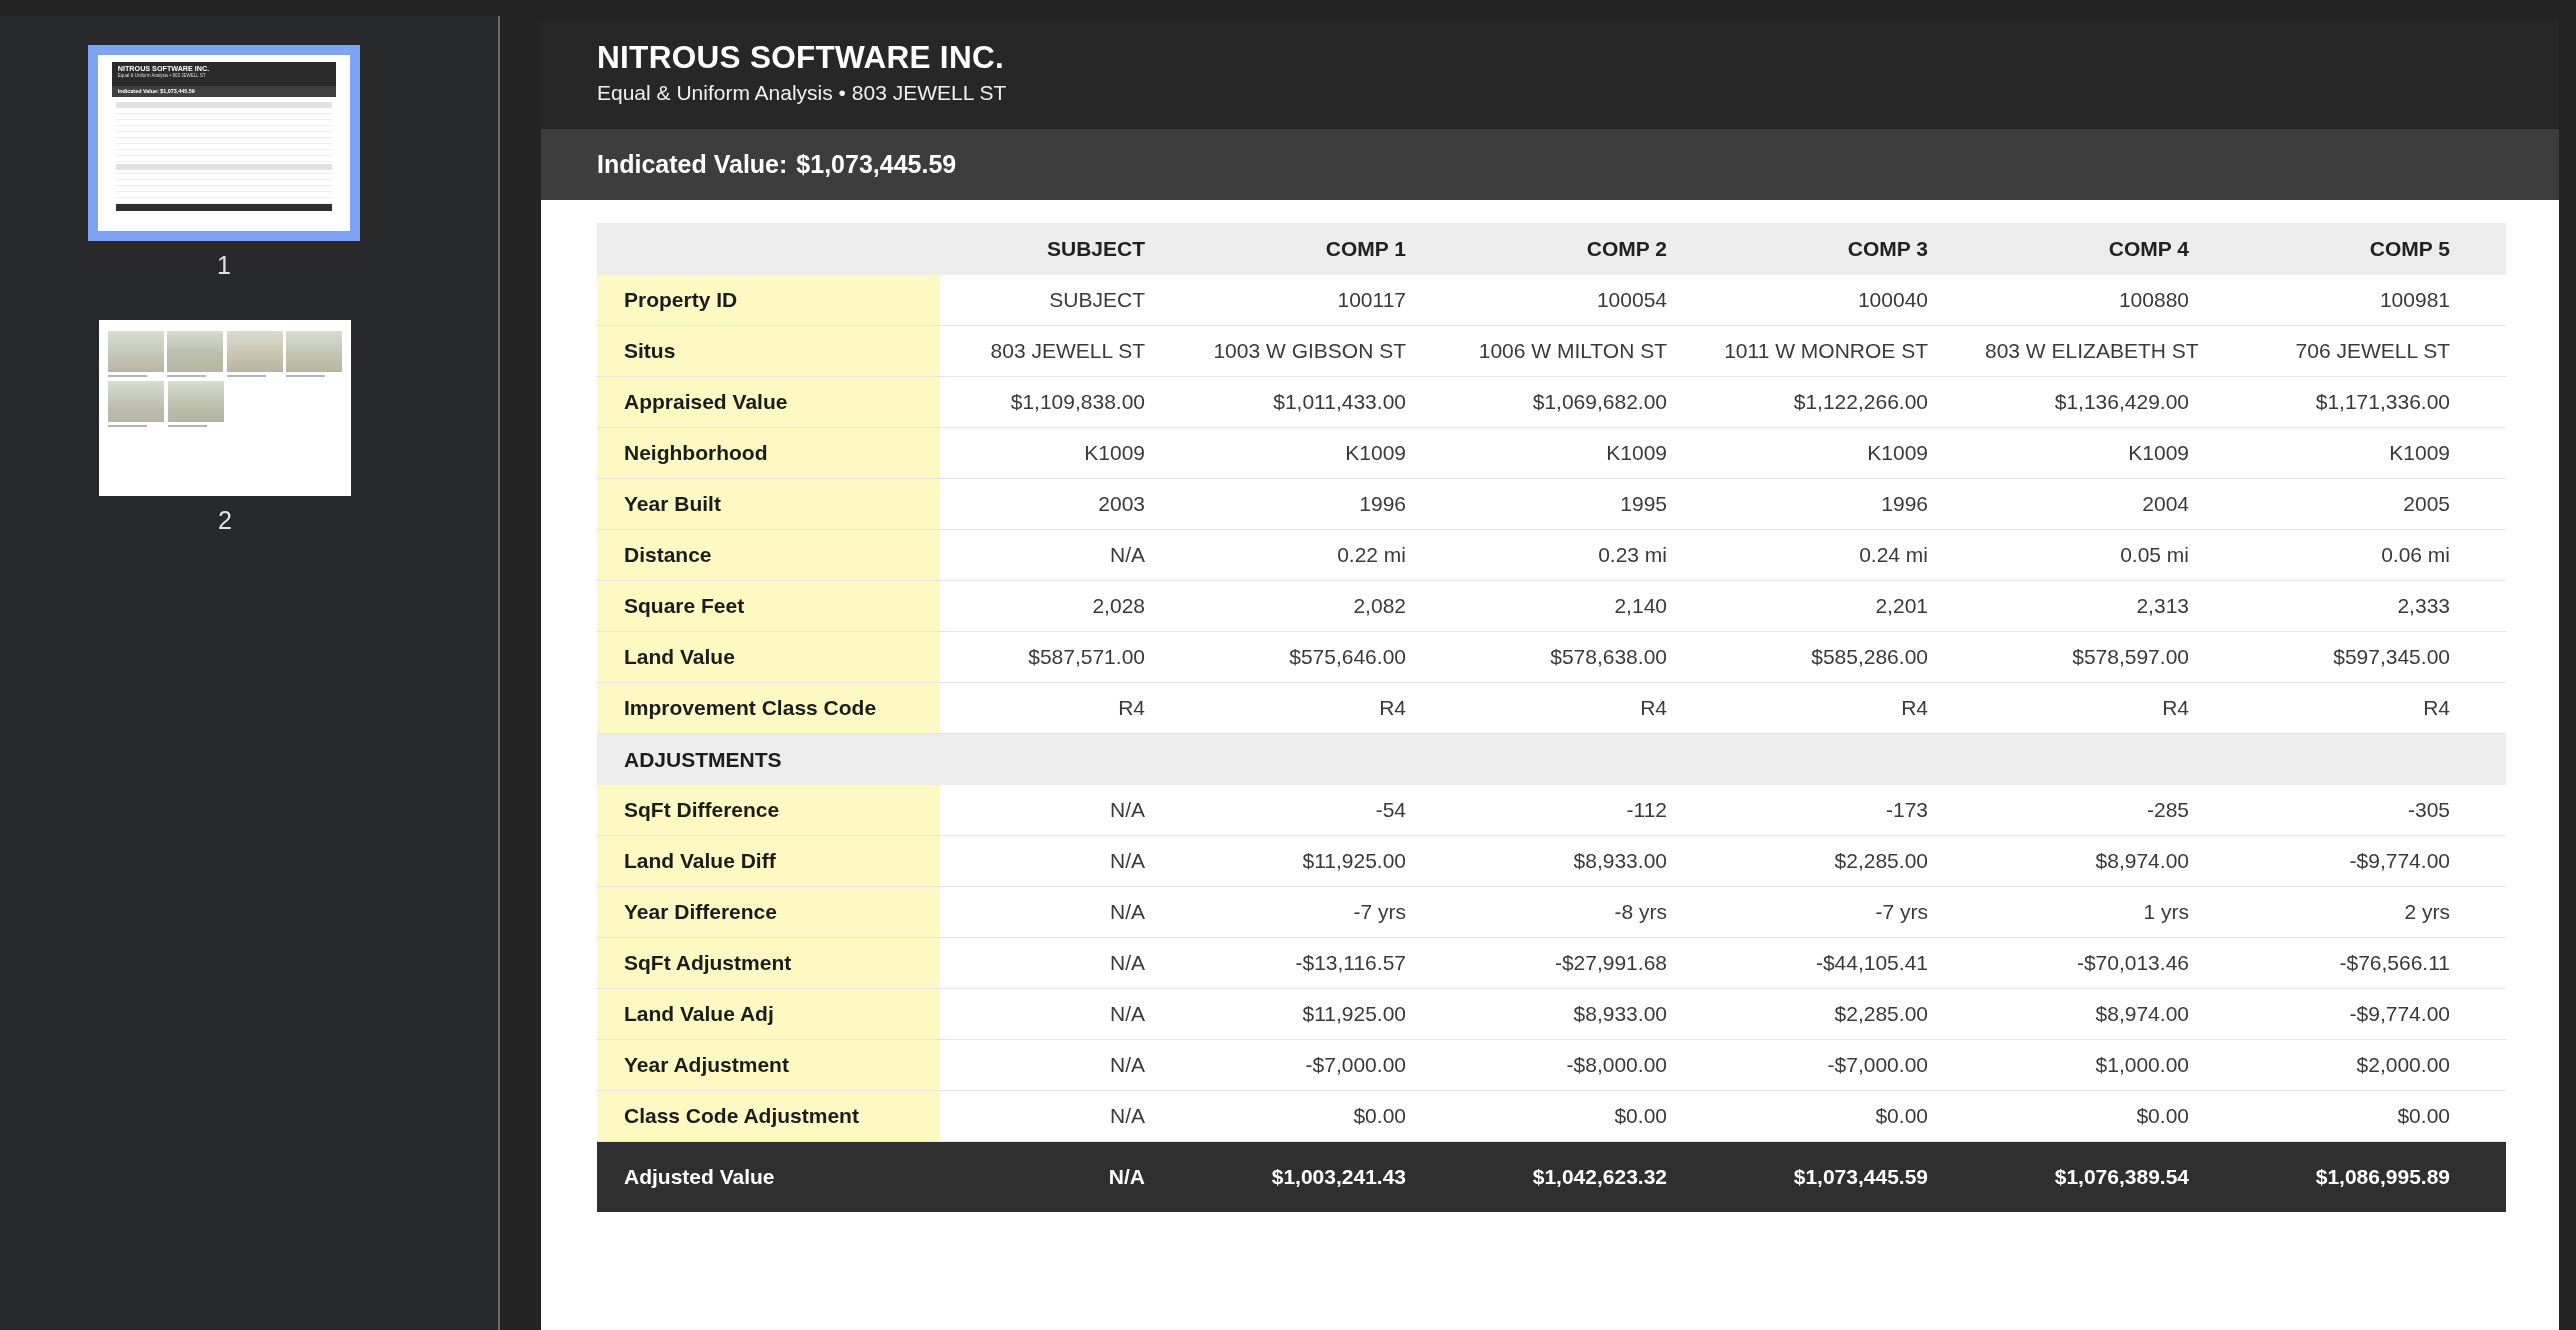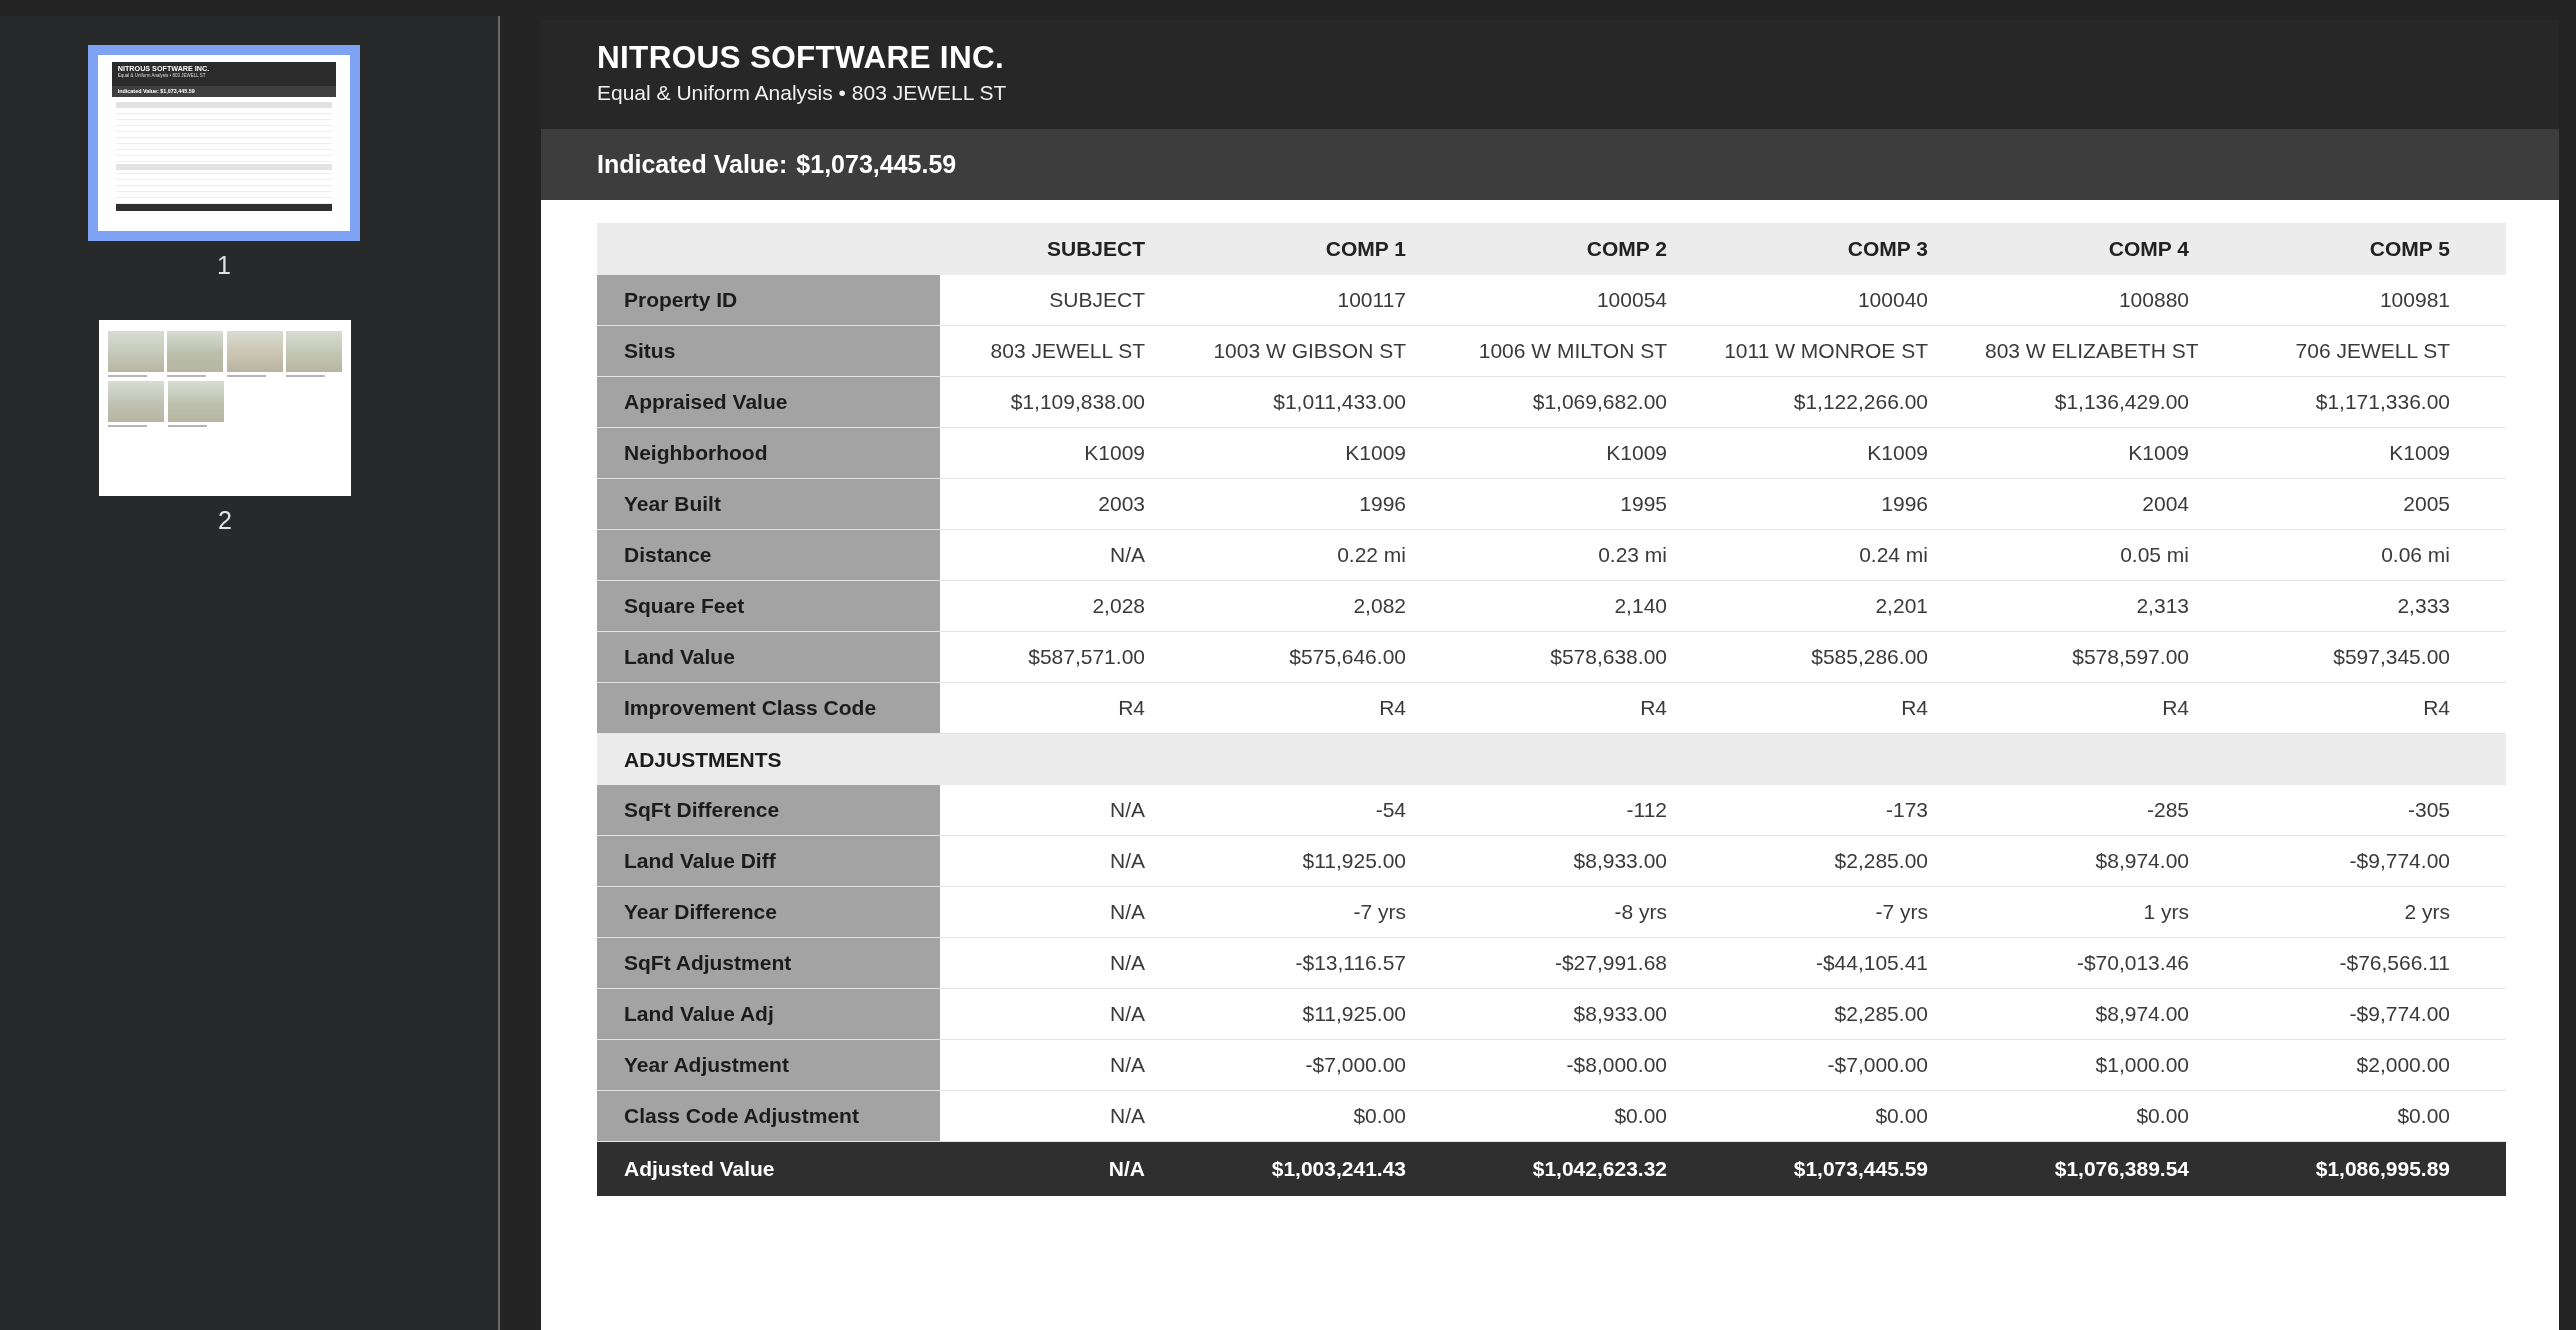--- a/index.html
+++ b/index.html
@@ -48,25 +48,25 @@
   .indicated-bar .val{margin-left:9px;}
 
   .table-wrap{margin:23.4px 0 0 56px;width:1909px;}
   table.comps{border-collapse:collapse;table-layout:fixed;width:1909px;
               font-size:21px;color:#3a3a3a;}
   table.comps th,table.comps td{box-sizing:border-box;overflow:hidden;white-space:nowrap;}
   table.comps thead th{background:#ececec;height:52px;font-weight:bold;color:#222;
                        text-align:right;padding-right:56px;}
   table.comps thead th.corner{background:#ececec;}
   table.comps td{height:51px;border-bottom:0.9px solid #e4e4e4;}
-  td.rowlabel{background:#a3a3a3;font-weight:bold;color:#1c1c1c;text-align:left;padding-left:27px;}
+  td.rowlabel{background:#fef9c3;font-weight:bold;color:#1c1c1c;text-align:left;padding-left:27px;}
   td.cellval{text-align:right;padding-right:56px;}
   tr.section td{background:#ececec;font-weight:bold;color:#1c1c1c;text-align:left;
                 padding-left:27px;border-bottom:none;}
-  tr.footer td{background:#2f2f2f;color:#ffffff;font-weight:bold;height:54px;border-bottom:none;}
+  tr.footer td{background:#2f2f2f;color:#ffffff;font-weight:bold;height:70px;border-bottom:none;}
   tr.footer td.rowlabel{background:#2f2f2f;color:#ffffff;}
 </style>
 </head>
 <body>
 
 <div class="app">
 
   <aside class="sidebar">
 
     <div class="thumb-block" style="left:88px;top:29px;">

